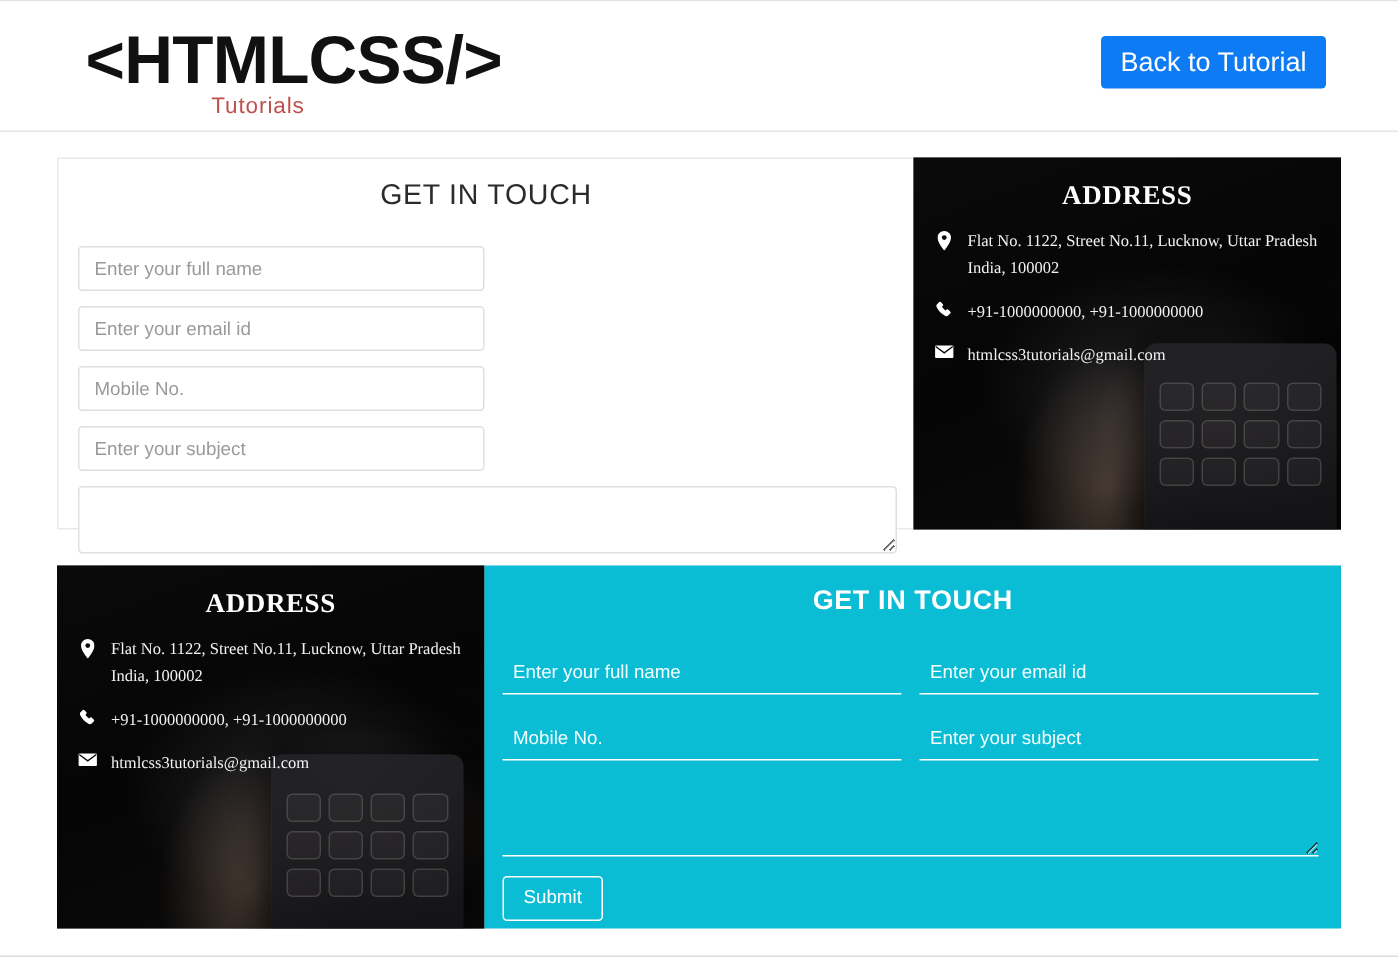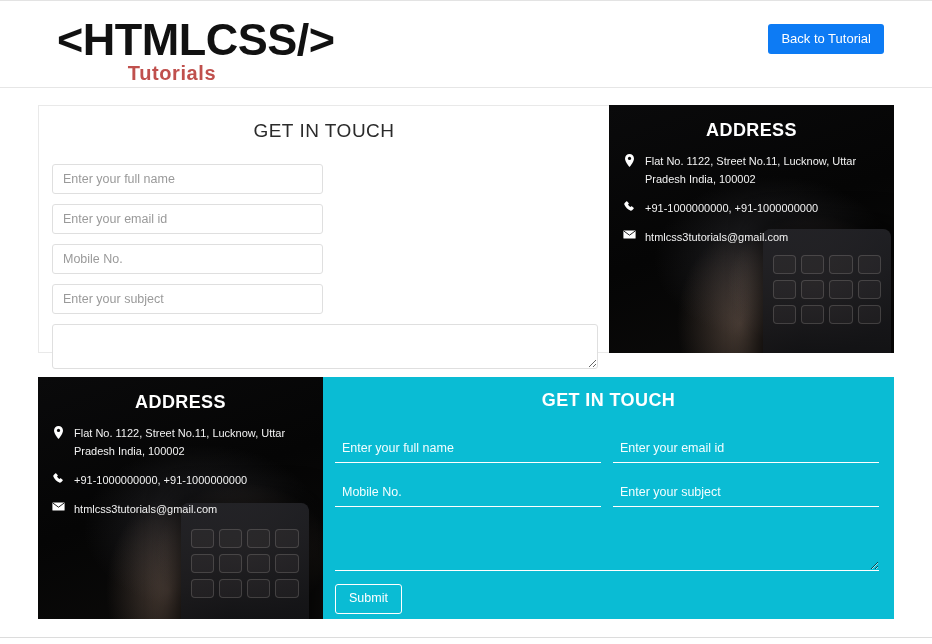--- a/index.html
+++ b/index.html
@@ -41,34 +41,34 @@
     font-family: "Liberation Sans", sans-serif;
     font-size: 45px;
     font-weight: 700;
     letter-spacing: -0.5px;
     color: #111111;
   }
   .logo-sub {
     display: block;
     margin-top: 1px;
     font-family: "Liberation Sans", sans-serif;
-    font-size: 20px;
-    font-weight: 700;
+    font-size: 15px;
+    font-weight: 400;
     color: #c0504d;
     letter-spacing: 0.6px;
   }
   .back-btn {
     position: absolute;
     right: 48px;
     top: 23px;
     background: #0d7bf4;
     color: #ffffff;
     border: none;
     border-radius: 3px;
-    font-size: 13px;
+    font-size: 18px;
     font-family: "Liberation Sans", sans-serif;
     padding: 8px 13px 9px 13px;
     cursor: pointer;
     line-height: 1;
   }
 
   
   .section-one {
     position: relative;
     margin: 17px 0 0 0;
@@ -136,20 +136,21 @@
     padding: 8px 13px 9px 13px;
     cursor: pointer;
     line-height: 1;
   }
 
   
   .addr-panel {
     position: relative;
     background-color: #050505;
     overflow: hidden;
+    font-family: Liberation Serif, serif;
   }
   .addr-bg {
     position: absolute;
     inset: 0;
     background:
       radial-gradient(ellipse 120px 95px at 72% 72%, rgba(150,125,110,0.50), rgba(0,0,0,0) 72%),
       radial-gradient(ellipse 90px 130px at 46% 88%, rgba(160,130,112,0.42), rgba(0,0,0,0) 70%),
       radial-gradient(ellipse 160px 110px at 58% 62%, rgba(42,42,46,0.85), rgba(0,0,0,0) 75%),
       linear-gradient(160deg, #0a0a0b 0%, #050505 48%, #0d0c0b 100%);
   }

